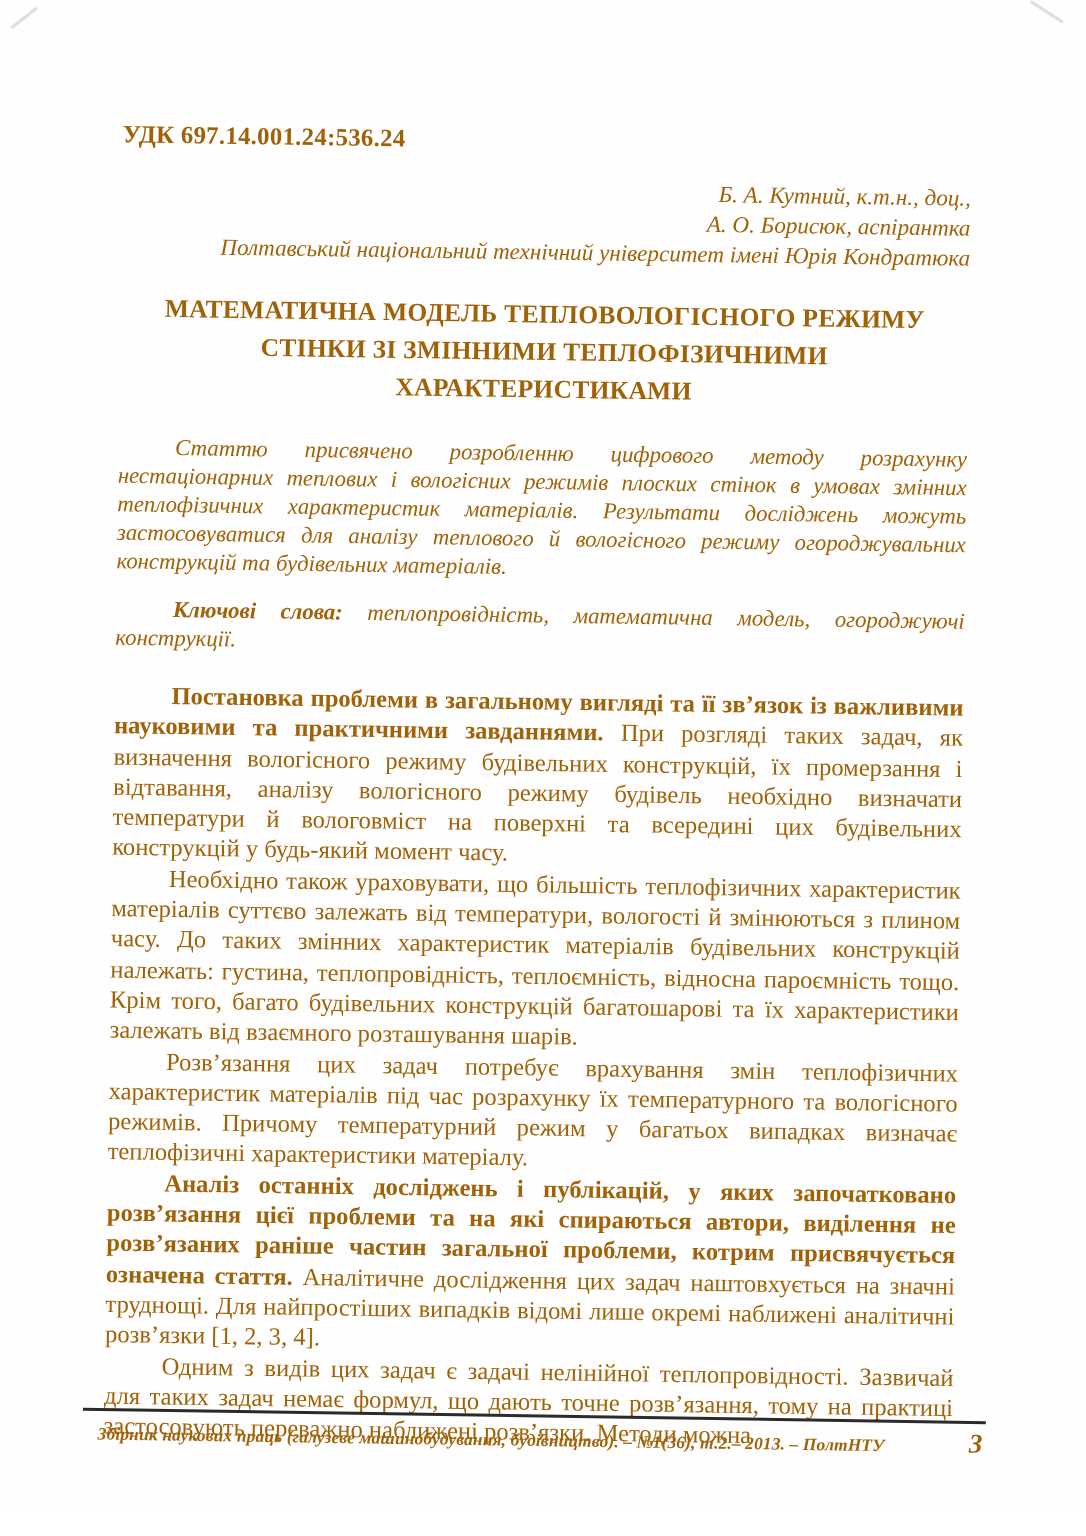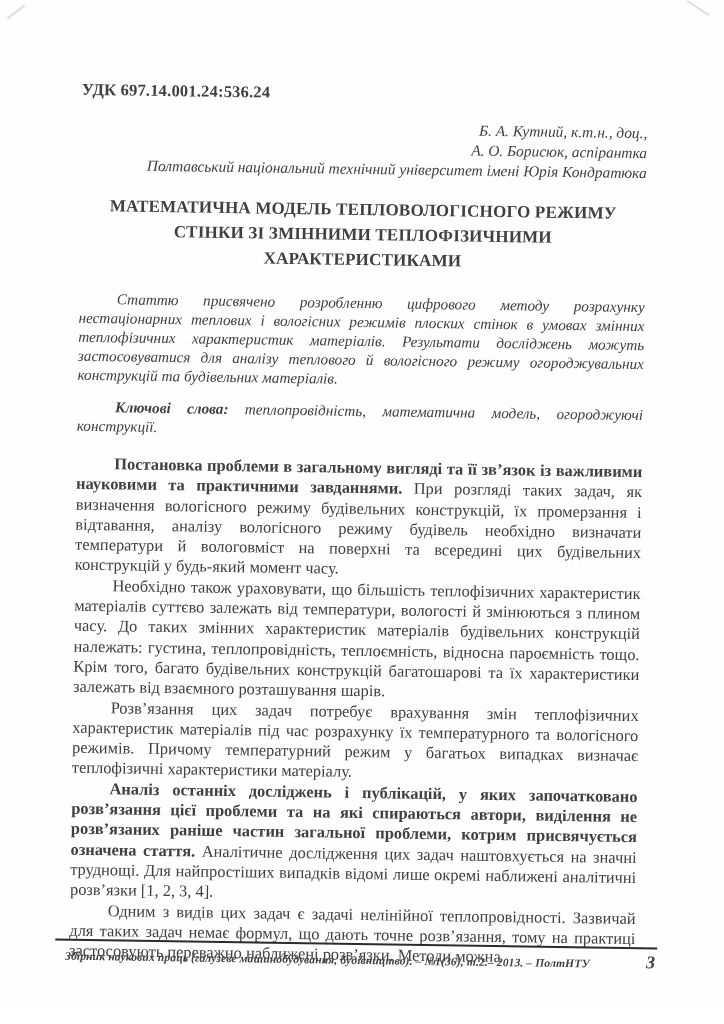--- a/index.html
+++ b/index.html
@@ -7,21 +7,21 @@
   body {
     width: 724px; height: 1024px;
     background: #ffffff;
     font-family: "Liberation Serif", "DejaVu Serif", serif;
   }
   .page {
     position: relative;
     width: 724px; height: 1008px;
     background: #fefefe;
     overflow: hidden;
-    color: #404040;
+    color: #a16207;
   }
   .scan-mark { position: absolute; background: #c3c3c3; opacity: .55; border-radius: 1px; }
   .scan-mark.tl { left: 5px;  top: 11px; width: 22px; height: 2px; transform: rotate(-38deg); }
   .scan-mark.tr { right: 13px; top: 7px;  width: 26px; height: 2px; transform: rotate(33deg); }
 
   .content {
     position: absolute;
     left: 82px; top: 84px;
     width: 566px; height: 915px;
     transform: rotate(0.85deg);

